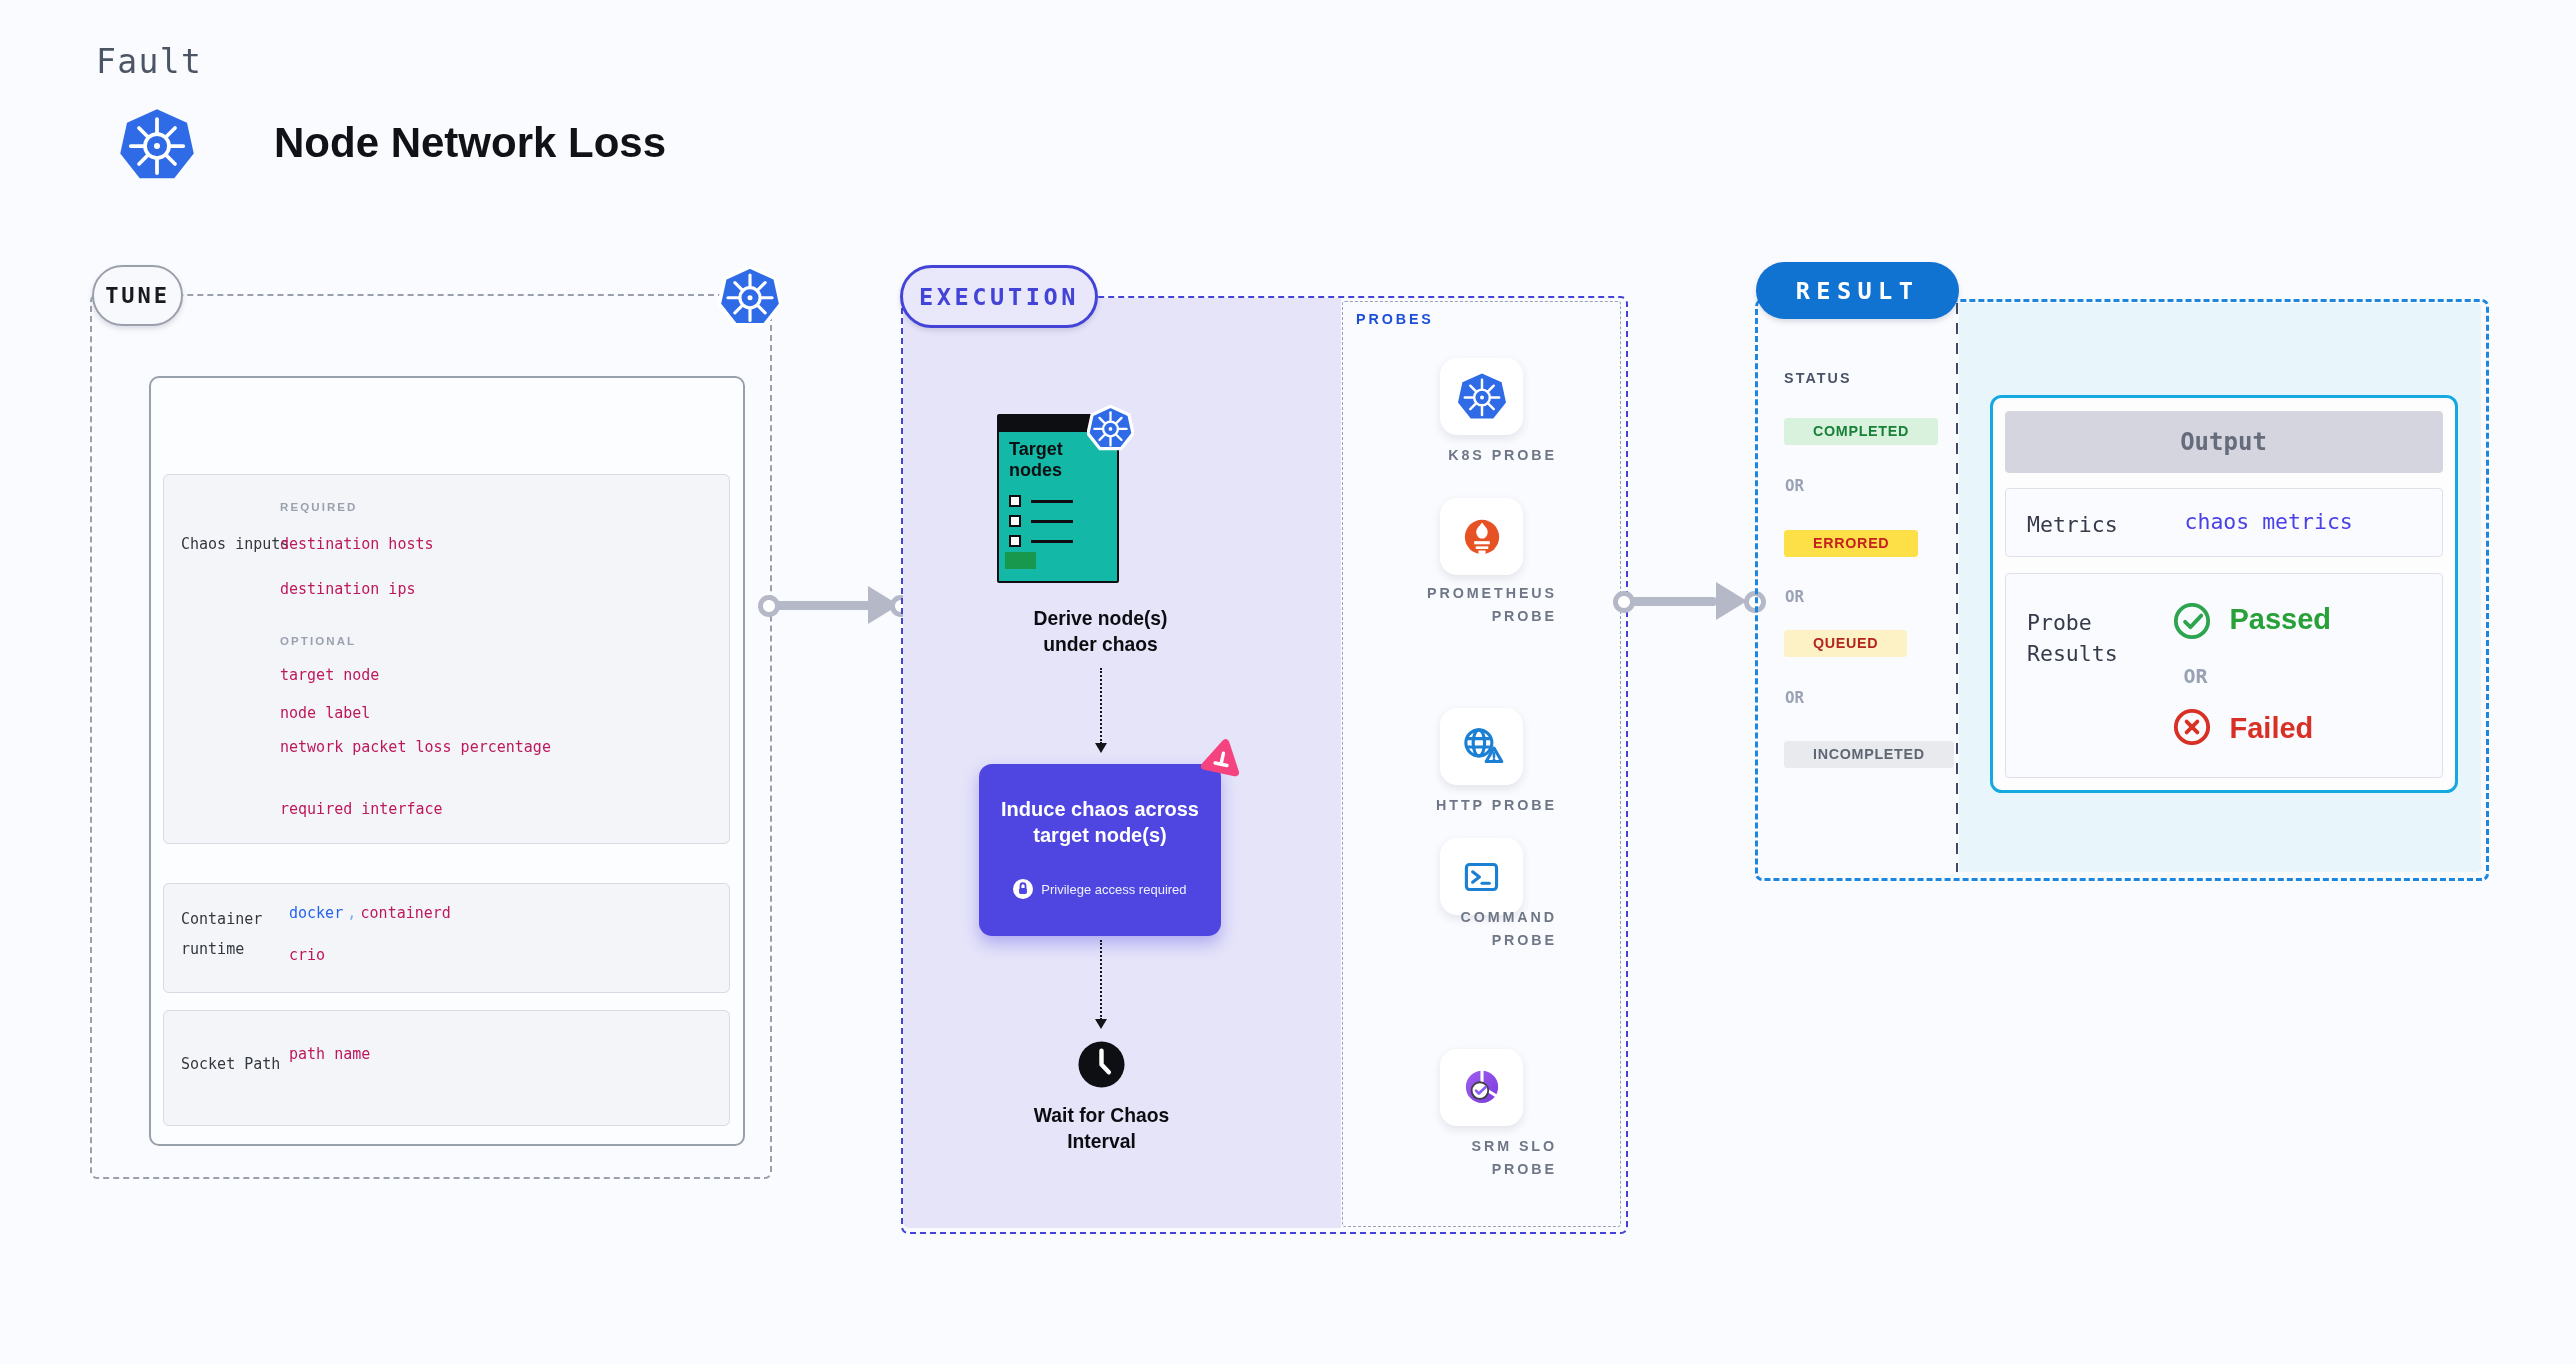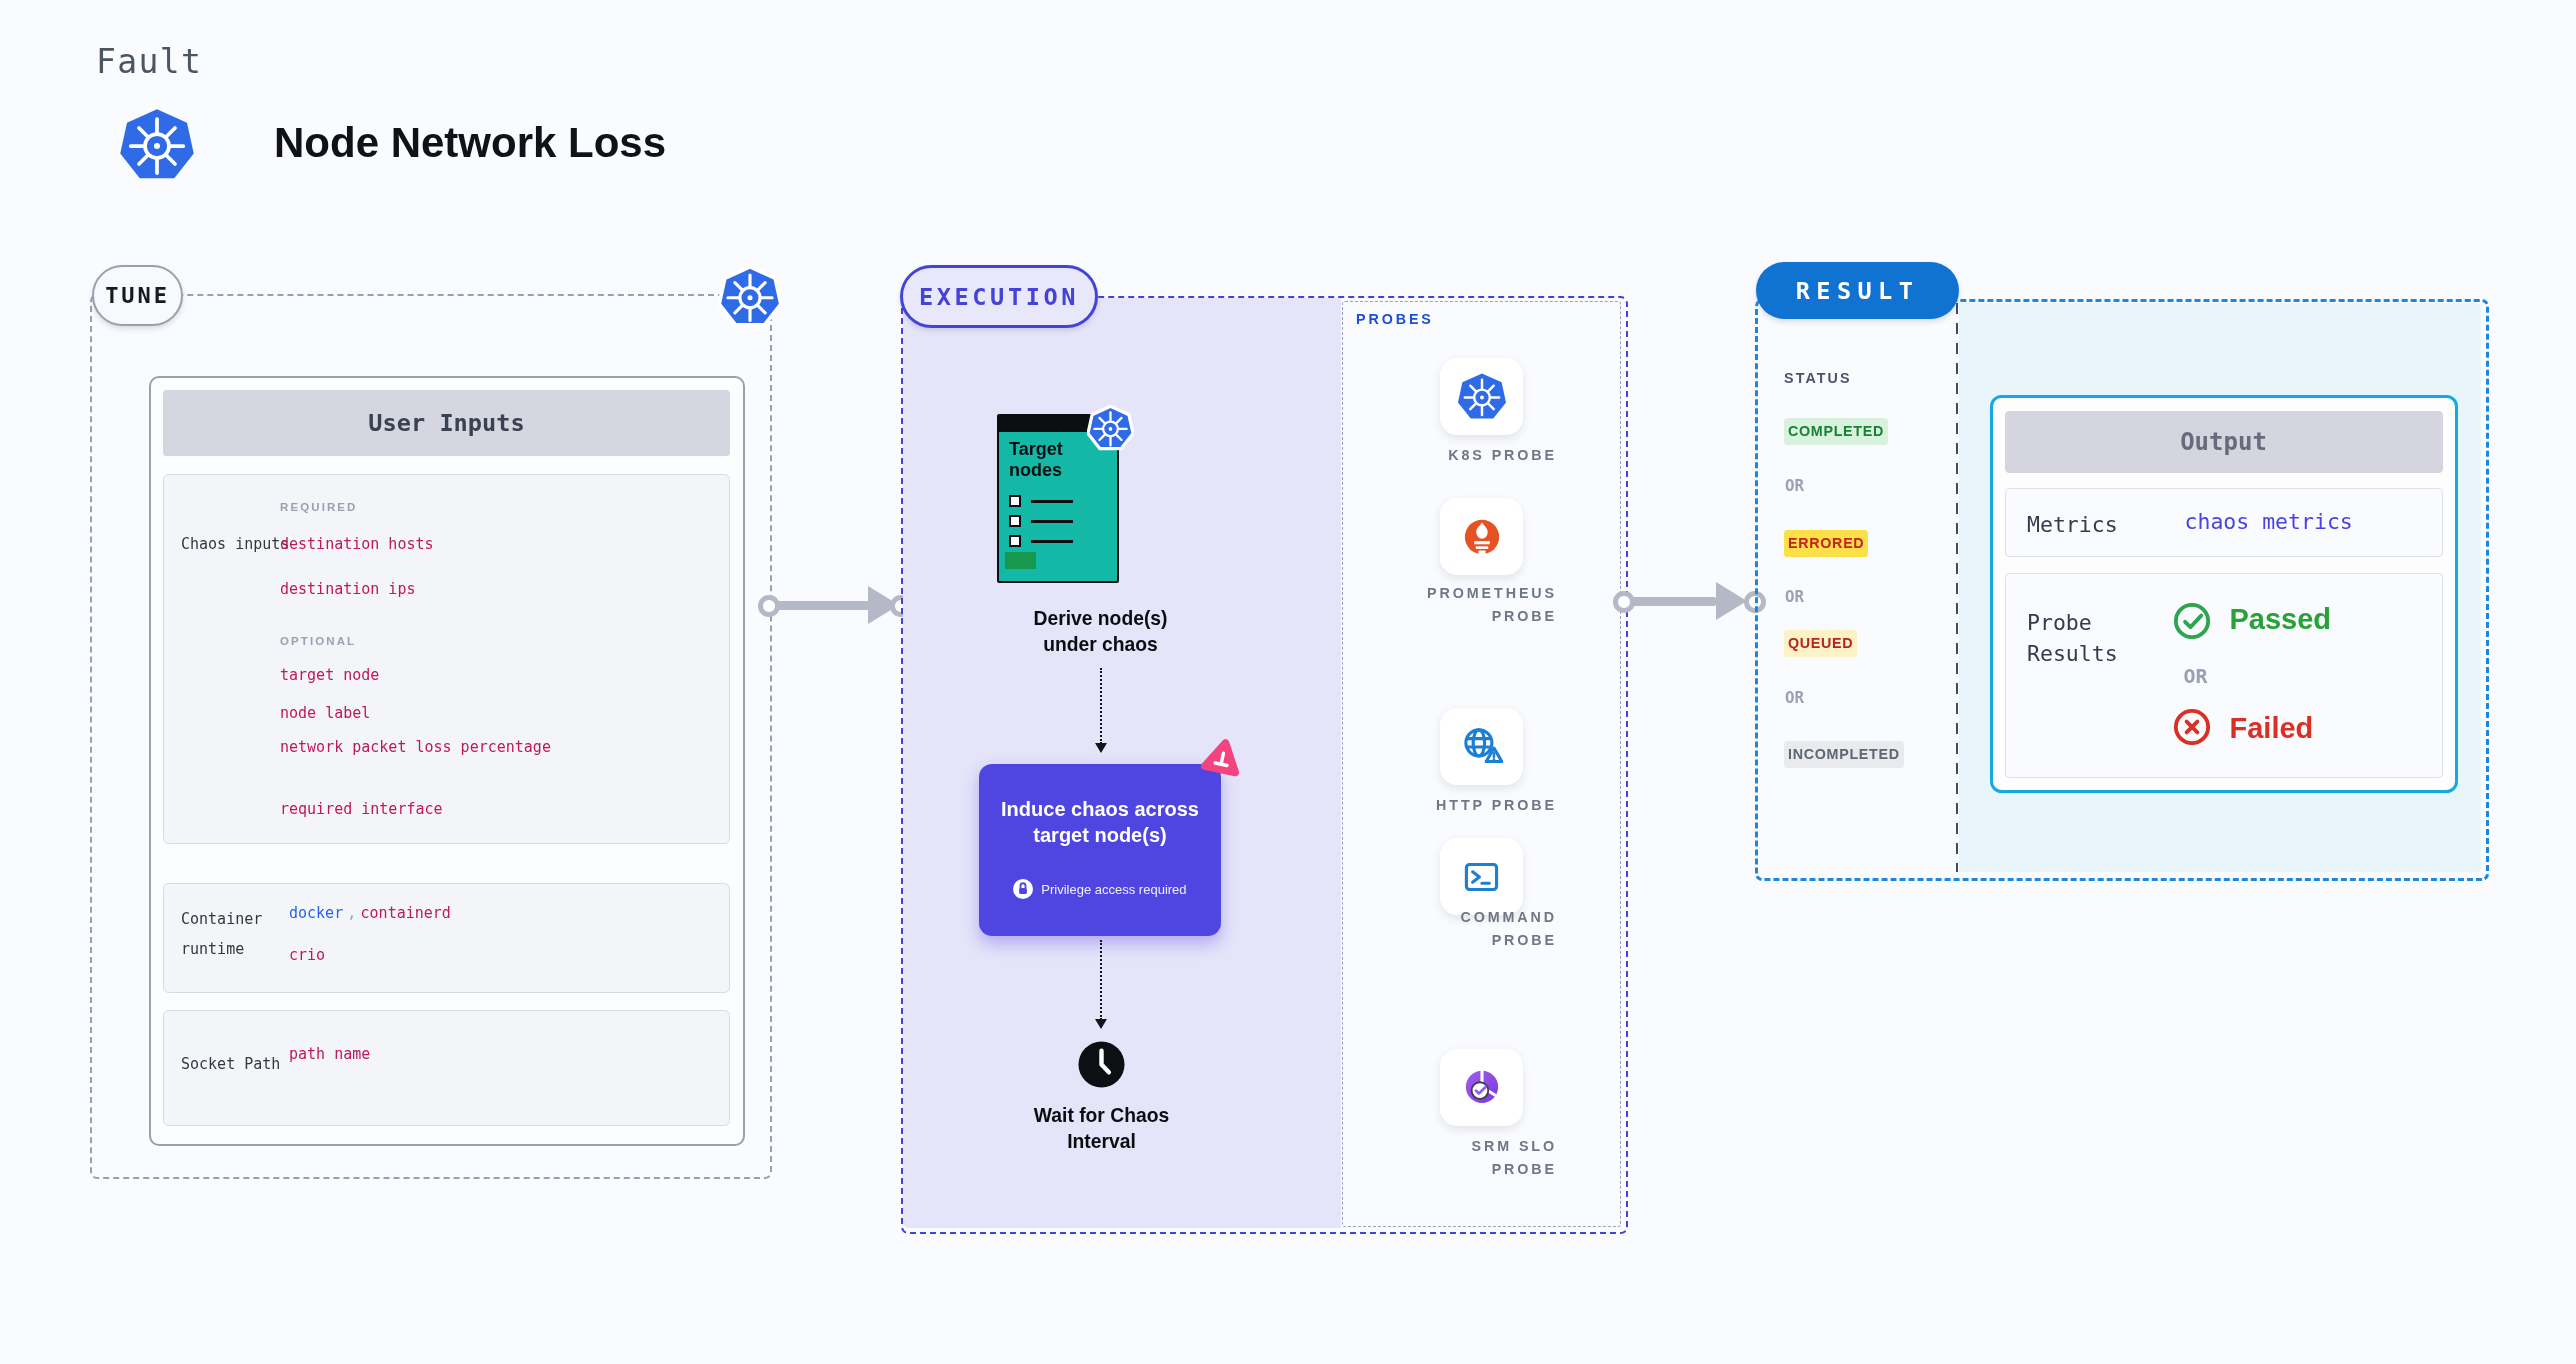--- a/index.html
+++ b/index.html
@@ -60,21 +60,21 @@
                 font-size:20px;line-height:1.33;font-weight:bold;color:#fff;}
   .priv-row{position:absolute;left:0;top:115px;width:100%;display:flex;align-items:center;justify-content:center;gap:7.9px;}
   .priv-text{font-size:13px;color:#eef0ff;}
   .probes-label{font-size:14.3px;font-weight:bold;letter-spacing:2.9px;color:#1d4ed8;}
   .probe-card{position:absolute;left:1440px;width:83px;height:77px;background:#fff;border-radius:17px;
               box-shadow:0 3.6px 8.6px rgba(30,40,80,.10);display:flex;align-items:center;justify-content:center;}
   .probe-label{position:absolute;left:1405px;width:152px;text-align:right;font-size:14.3px;font-weight:bold;
                letter-spacing:2.9px;line-height:1.6;color:#6f7787;}
   
   .status-label{font-size:14.3px;font-weight:bold;letter-spacing:2.1px;color:#4a5367;}
-  .badge{position:absolute;left:1784px;height:26.5px;line-height:26.5px;padding:0 4px;border-radius:3.6px;
+  .badge{position:absolute;left:1784px;height:26.5px;line-height:26.5px;padding:0 29px;border-radius:3.6px;
          font-size:14.3px;font-weight:bold;letter-spacing:0.7px;}
   .b-completed{background:#d9f2dd;color:#188038;}
   .b-errored{background:#fde047;color:#c5221f;}
   .b-queued{background:#fdf1c6;color:#b3261e;}
   .b-incompleted{background:#e8eaee;color:#5f6673;}
   .or{position:absolute;left:1785px;font-size:15.8px;font-weight:bold;color:#99a1b3;}
   .out-panel{left:1990px;top:395px;width:468px;height:398px;background:#fdfdfe;border:3.6px solid #14a9e0;
              border-radius:11.5px;box-sizing:border-box;}
   .out-header{position:absolute;left:11.5px;top:13px;width:438px;height:62px;background:#d5d5e0;border-radius:4.3px;
               display:flex;align-items:center;justify-content:center;font-size:24px;font-weight:bold;color:#666c7c;}
@@ -115,21 +115,20 @@
       <line x1="50" y1="16" x2="50" y2="88"></line>
         <line x1="15" y1="52" x2="85" y2="52"></line>
       <line x1="26" y1="28" x2="74" y2="76"></line>
         <line x1="74" y1="28" x2="26" y2="76"></line>
     </g>
     <circle cx="50" cy="52" r="16" fill="#2f6be6" stroke="#fff" stroke-width="5"></circle>
     <circle cx="50" cy="52" r="4" fill="#fff"></circle>
   </svg>
 
   <div class="abs ui-card"></div>
-  <div class="abs ui-header mono">User Inputs</div>
 
   <div class="abs ui-row row-chaos">
     <div class="abs ui-label mono" style="left:17px;top:60px">Chaos inputs</div>
     <div class="abs req-label" style="left:116px;top:26px">REQUIRED</div>
     <div class="abs blue-link mono" style="left:116px;top:60px">destination hosts</div>
     <div class="abs blue-link mono" style="left:116px;top:105px">destination ips</div>
     <div class="abs req-label" style="left:116px;top:160px">OPTIONAL</div>
     <div class="abs blue-link mono" style="left:116px;top:191px">target node</div>
     <div class="abs blue-link mono" style="left:116px;top:229px">node label</div>
     <div class="abs blue-link mono" style="left:116px;top:258px;width:301px;line-height:1.9">network packet loss percentage</div>

